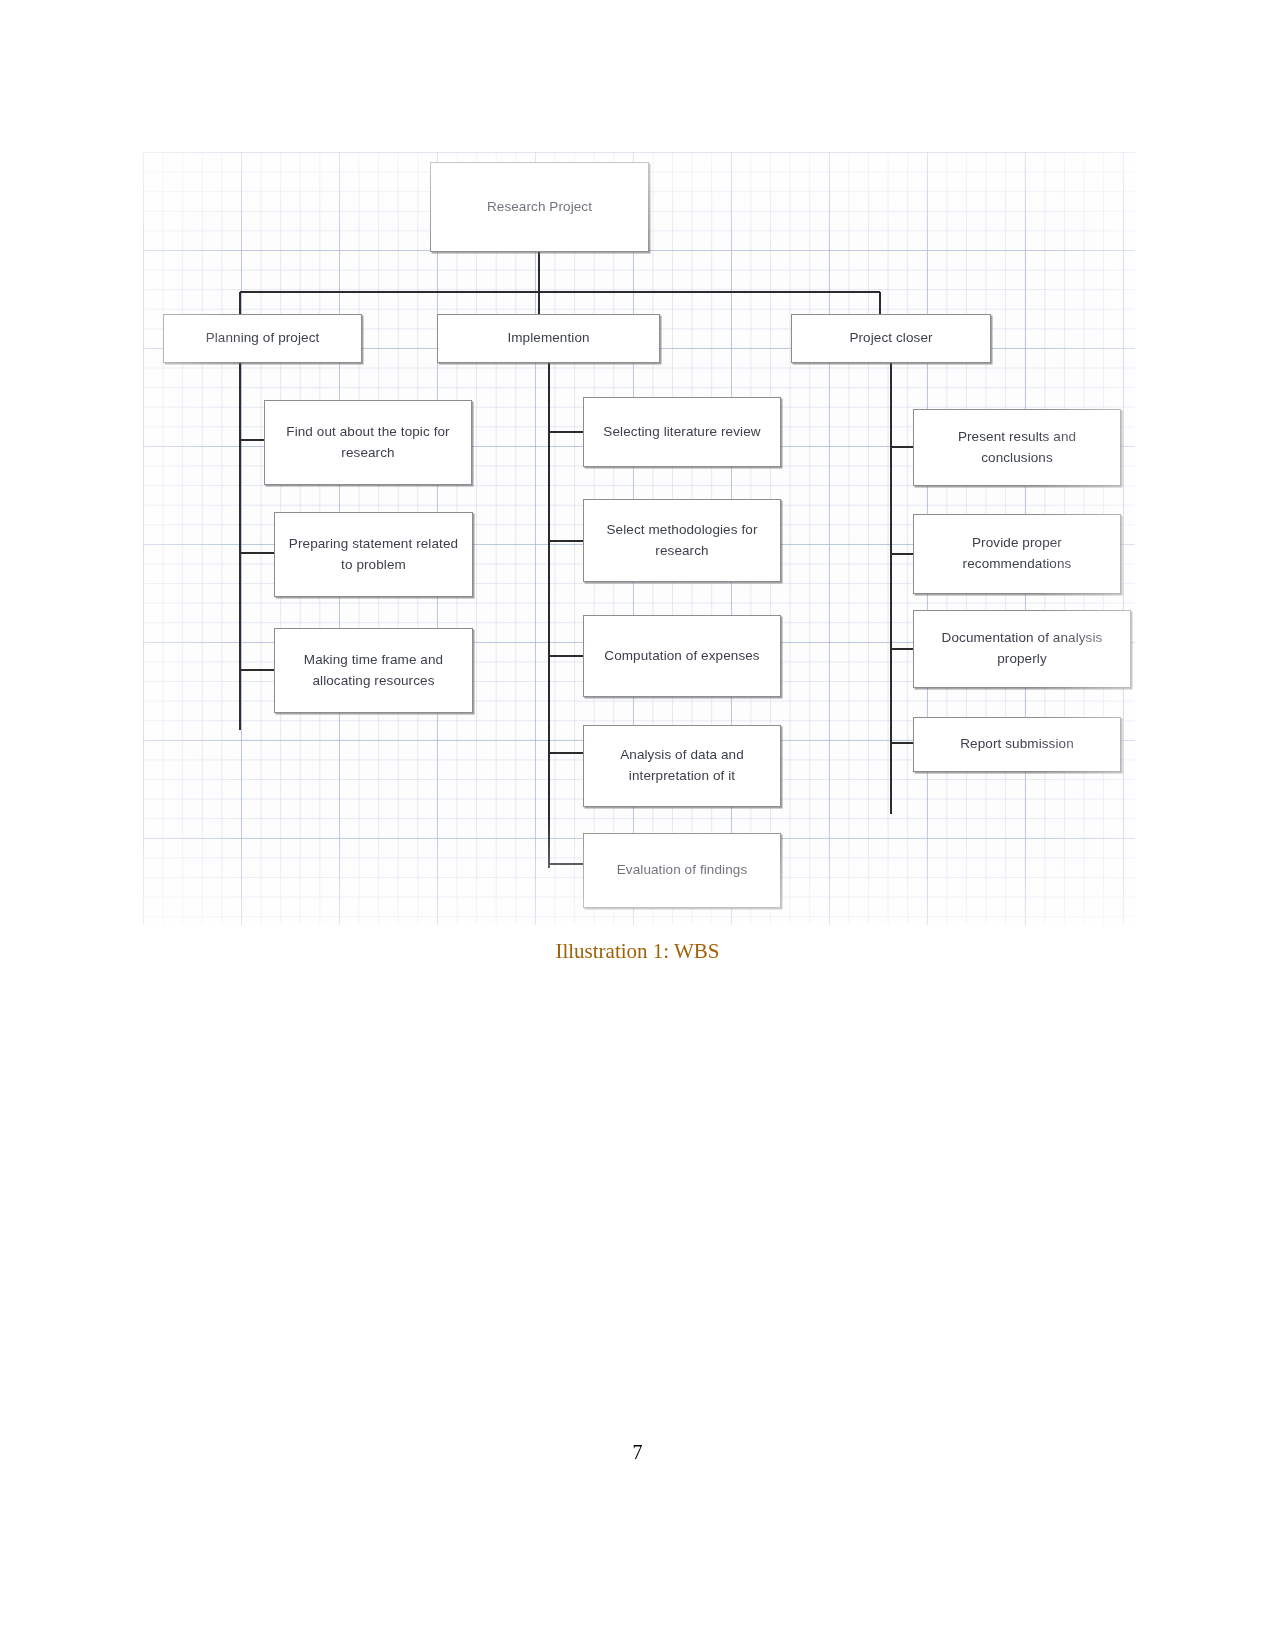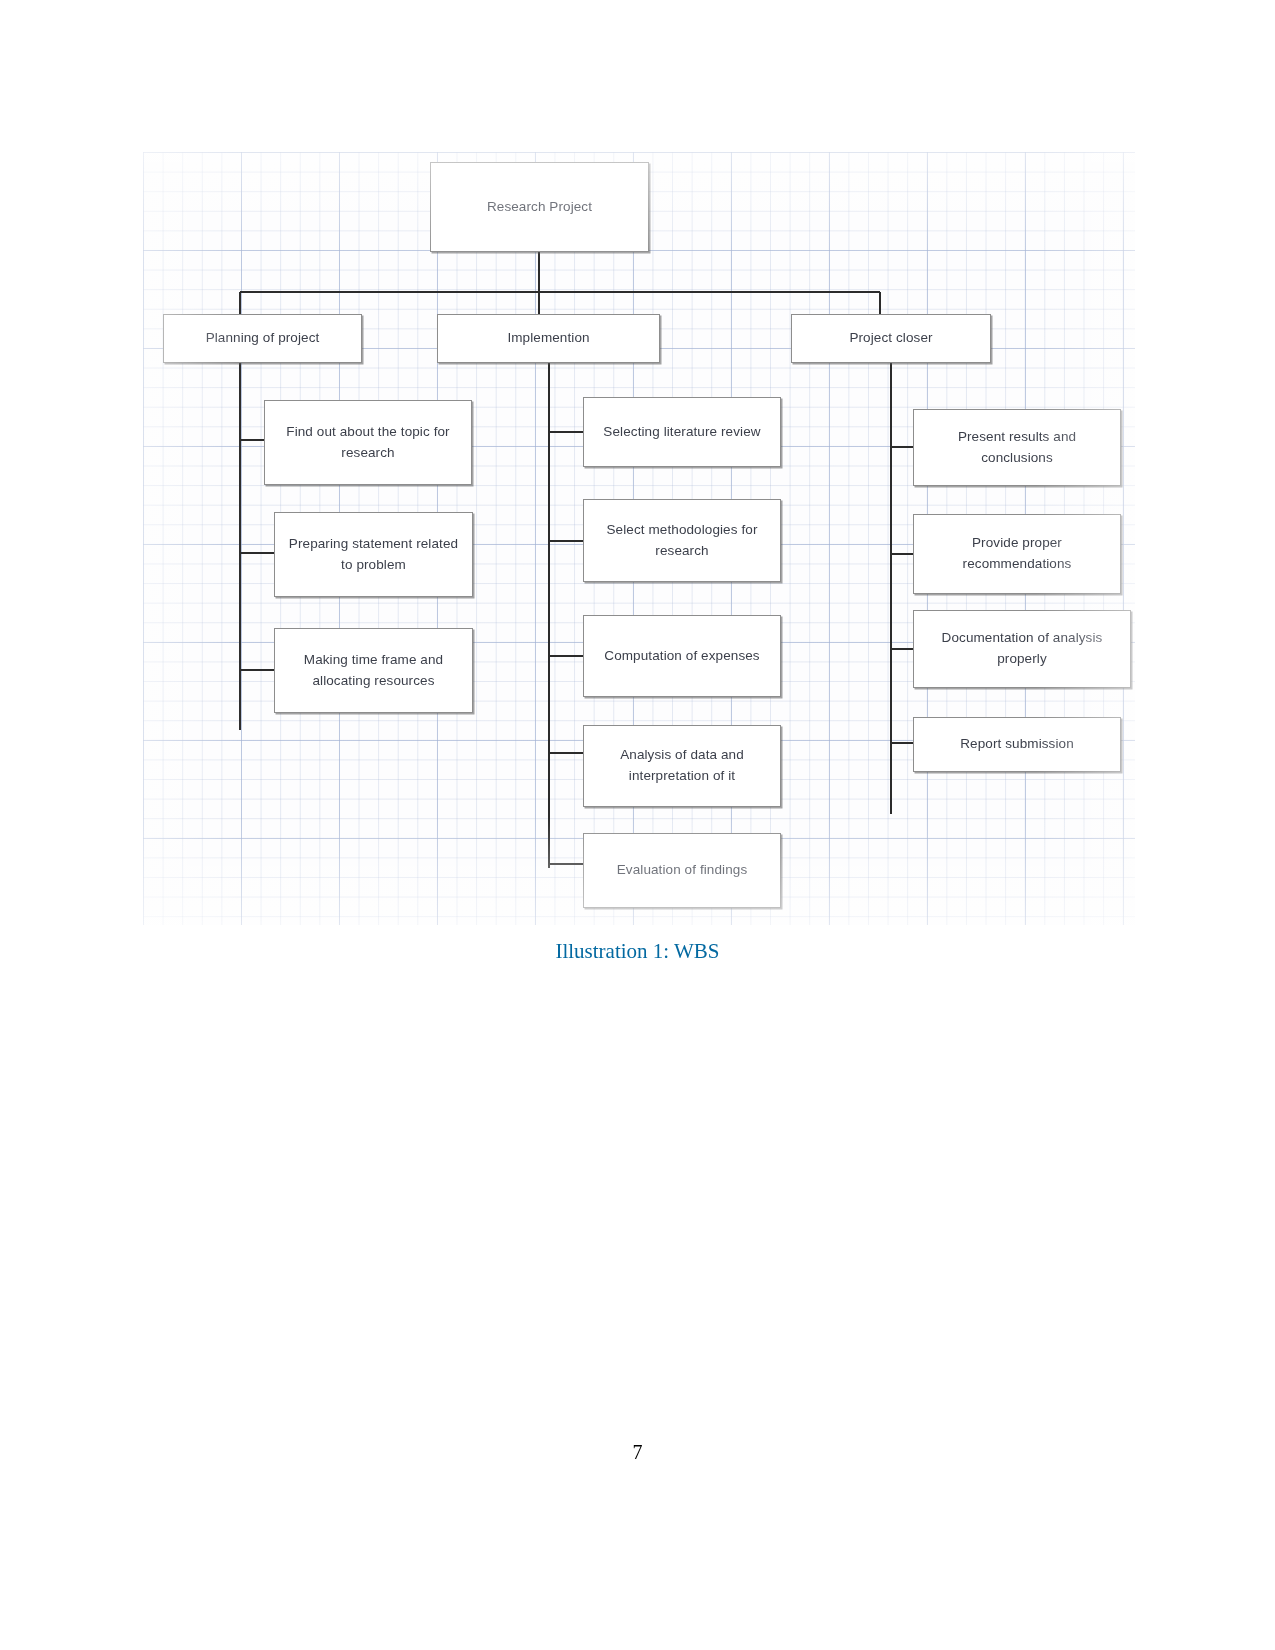--- a/index.html
+++ b/index.html
@@ -84,21 +84,21 @@
 
   
   .caption {
     position: absolute;
     left: 0;
     right: 0;
     top: 936px;
     text-align: center;
     font-family: "Liberation Serif", serif;
     font-size: 21px;
-    color: #0369a1;
+    color: #a16207;
     height: 22px;
     overflow: hidden;
     line-height: 30px;
   }
 
   
   .page-number {
     position: absolute;
     left: 0;
     right: 0;

